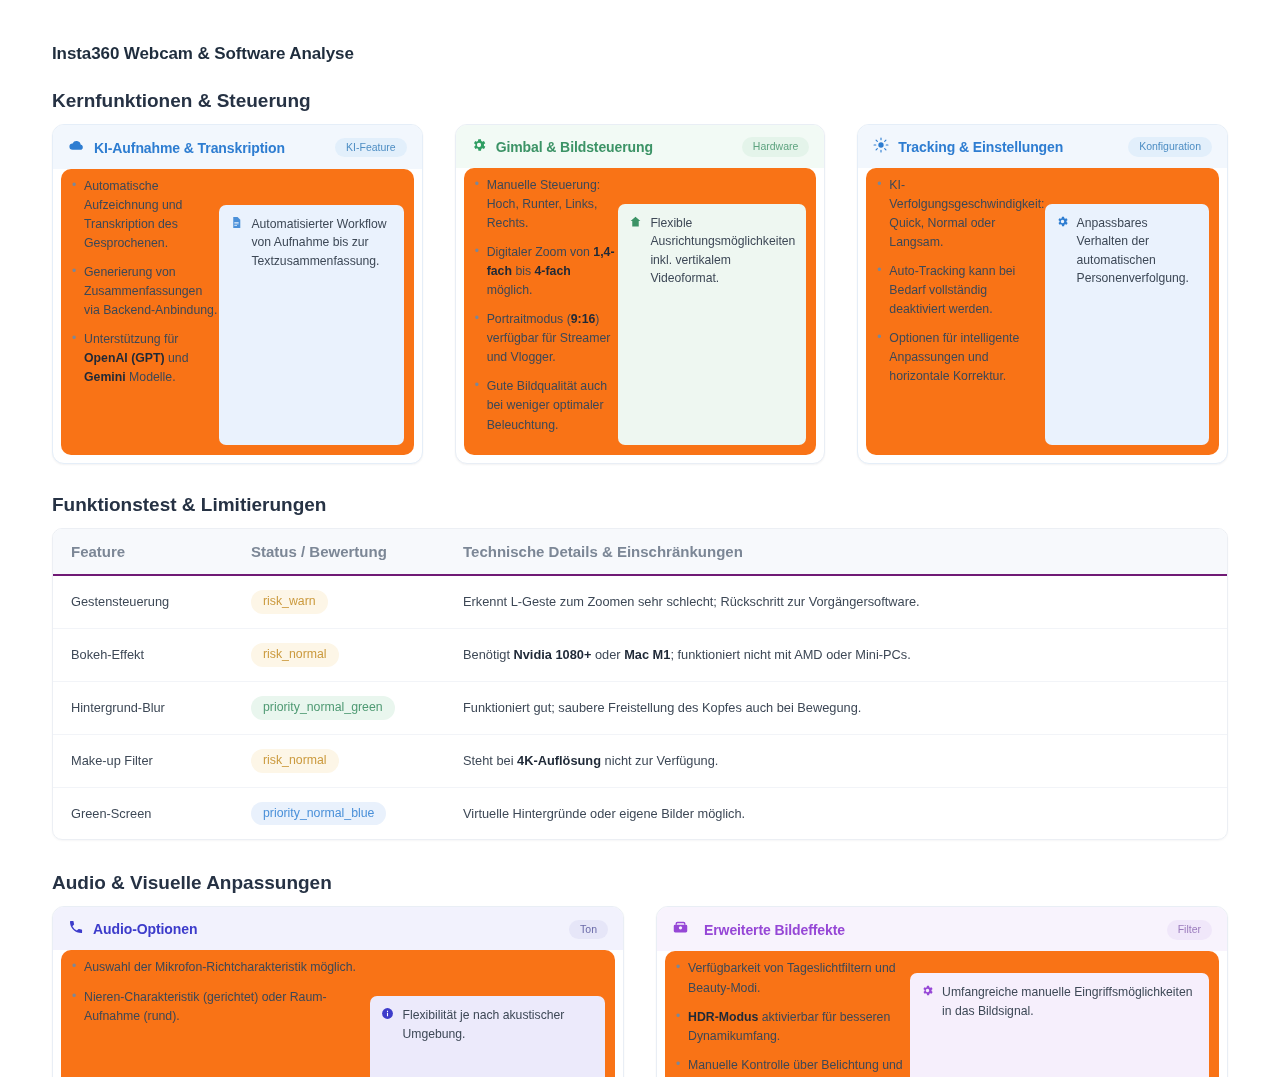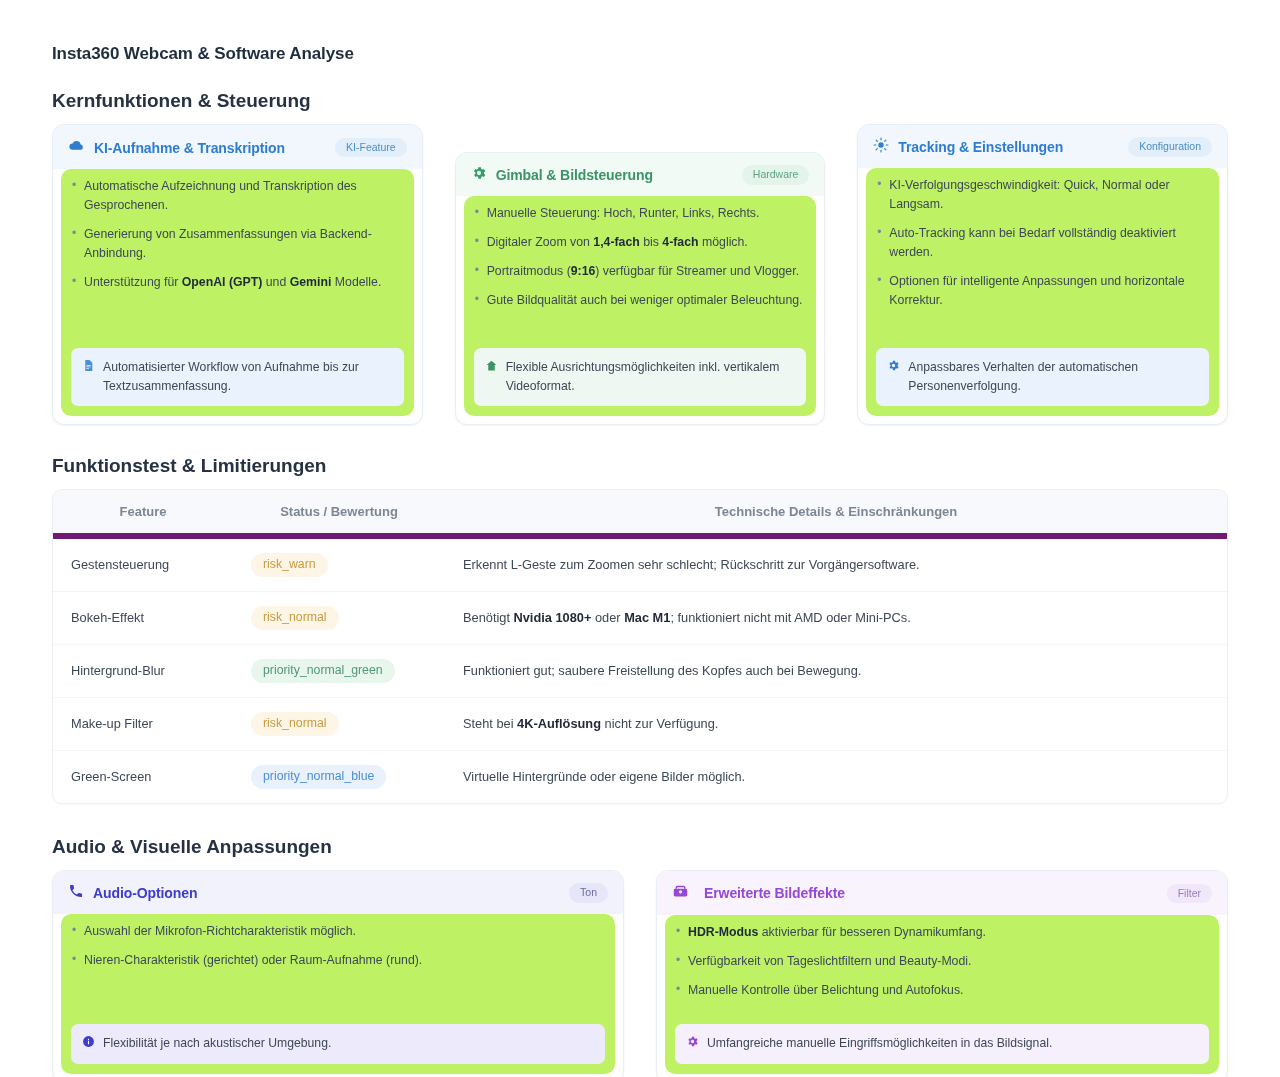--- a/index.html
+++ b/index.html
@@ -66,27 +66,27 @@
     letter-spacing: -0.1px;
   }
   .pill {
     font-size: 10.5px;
     padding: 4px 11px;
     border-radius: 999px;
     white-space: nowrap;
     line-height: 1.1;
   }
   .card-body {
-    background: #bef264;
+    background: #f97316;
     border-radius: 10px;
     margin: 0 8px 8px 8px;
     padding: 8px 10px 10px 10px;
     flex: 1;
     display: flex;
-    flex-direction: column;
+    flex-direction: row;
   }
   ul.bullets {
     list-style: none;
     margin: 0 0 auto 0;
     padding: 0;
   }
   ul.bullets li {
     position: relative;
     padding-left: 13px;
     font-size: 12.3px;
@@ -143,26 +143,26 @@
   .table-wrap {
     border: 1px solid #eceff4;
     border-radius: 10px;
     overflow: hidden;
     box-shadow: 0 1px 2px rgba(16,24,40,0.04);
     margin-bottom: 32px;
   }
   table { width: 100%; border-collapse: collapse; }
   thead th {
     background: #f7f9fc;
-    text-align: center;
-    font-size: 13px;
+    text-align: left;
+    font-size: 15px;
     font-weight: bold;
     color: #7c8796;
     padding: 14px 18px;
-    border-bottom: 6px solid #701a75;
+    border-bottom: 2px solid #701a75;
   }
   thead th.c1 { width: 180px; }
   thead th.c2 { width: 212px; }
   tbody td {
     padding: 14px 18px;
     font-size: 12.8px;
     color: #3d4856;
     border-bottom: 1px solid #f2f4f8;
     vertical-align: middle;
   }
@@ -392,22 +392,22 @@
                   <path d="M6 8V6.6A1.6 1.6 0 0 1 7.6 5h8.8A1.6 1.6 0 0 1 18 6.6V8" stroke="#9647d6" stroke-width="2" fill="none"></path>
                   <circle cx="12" cy="12.4" r="2.3" fill="#f8f3fd"></circle>
                 </svg>
             </span>
             <span class="card-title">Erweiterte Bildeffekte</span>
           </div>
           <span class="pill">Filter</span>
         </div>
         <div class="card-body">
           <ul class="bullets">
+            <li>Verfügbarkeit von Tageslichtfiltern und Beauty-Modi.</li>
             <li><b>HDR-Modus</b> aktivierbar für besseren Dynamikumfang.</li>
-            <li>Verfügbarkeit von Tageslichtfiltern und Beauty-Modi.</li>
             <li>Manuelle Kontrolle über Belichtung und Autofokus.</li>
           </ul>
           <div class="note" style="margin-top:14px">
             <span class="ico note-ico">
               <svg width="13" height="13" viewBox="0 0 24 24">
                   <path fill="#9647d6" d="M19.4 13a7.8 7.8 0 0 0 0-2l2-1.6-2-3.4-2.4 1a7.6 7.6 0 0 0-1.7-1l-.4-2.6H10.9l-.4 2.6a7.6 7.6 0 0 0-1.7 1l-2.4-1-2 3.4L6.6 11a7.8 7.8 0 0 0 0 2l-2 1.6 2 3.4 2.4-1a7.6 7.6 0 0 0 1.7 1l.4 2.6h3.9l.4-2.6a7.6 7.6 0 0 0 1.7-1l2.4 1 2-3.4zM12 15.2A3.2 3.2 0 1 1 15.2 12 3.2 3.2 0 0 1 12 15.2z"></path>
                 </svg>
             </span>
             <span class="note-txt">Umfangreiche manuelle Eingriffsmöglichkeiten in das Bildsignal.</span>
           </div>

